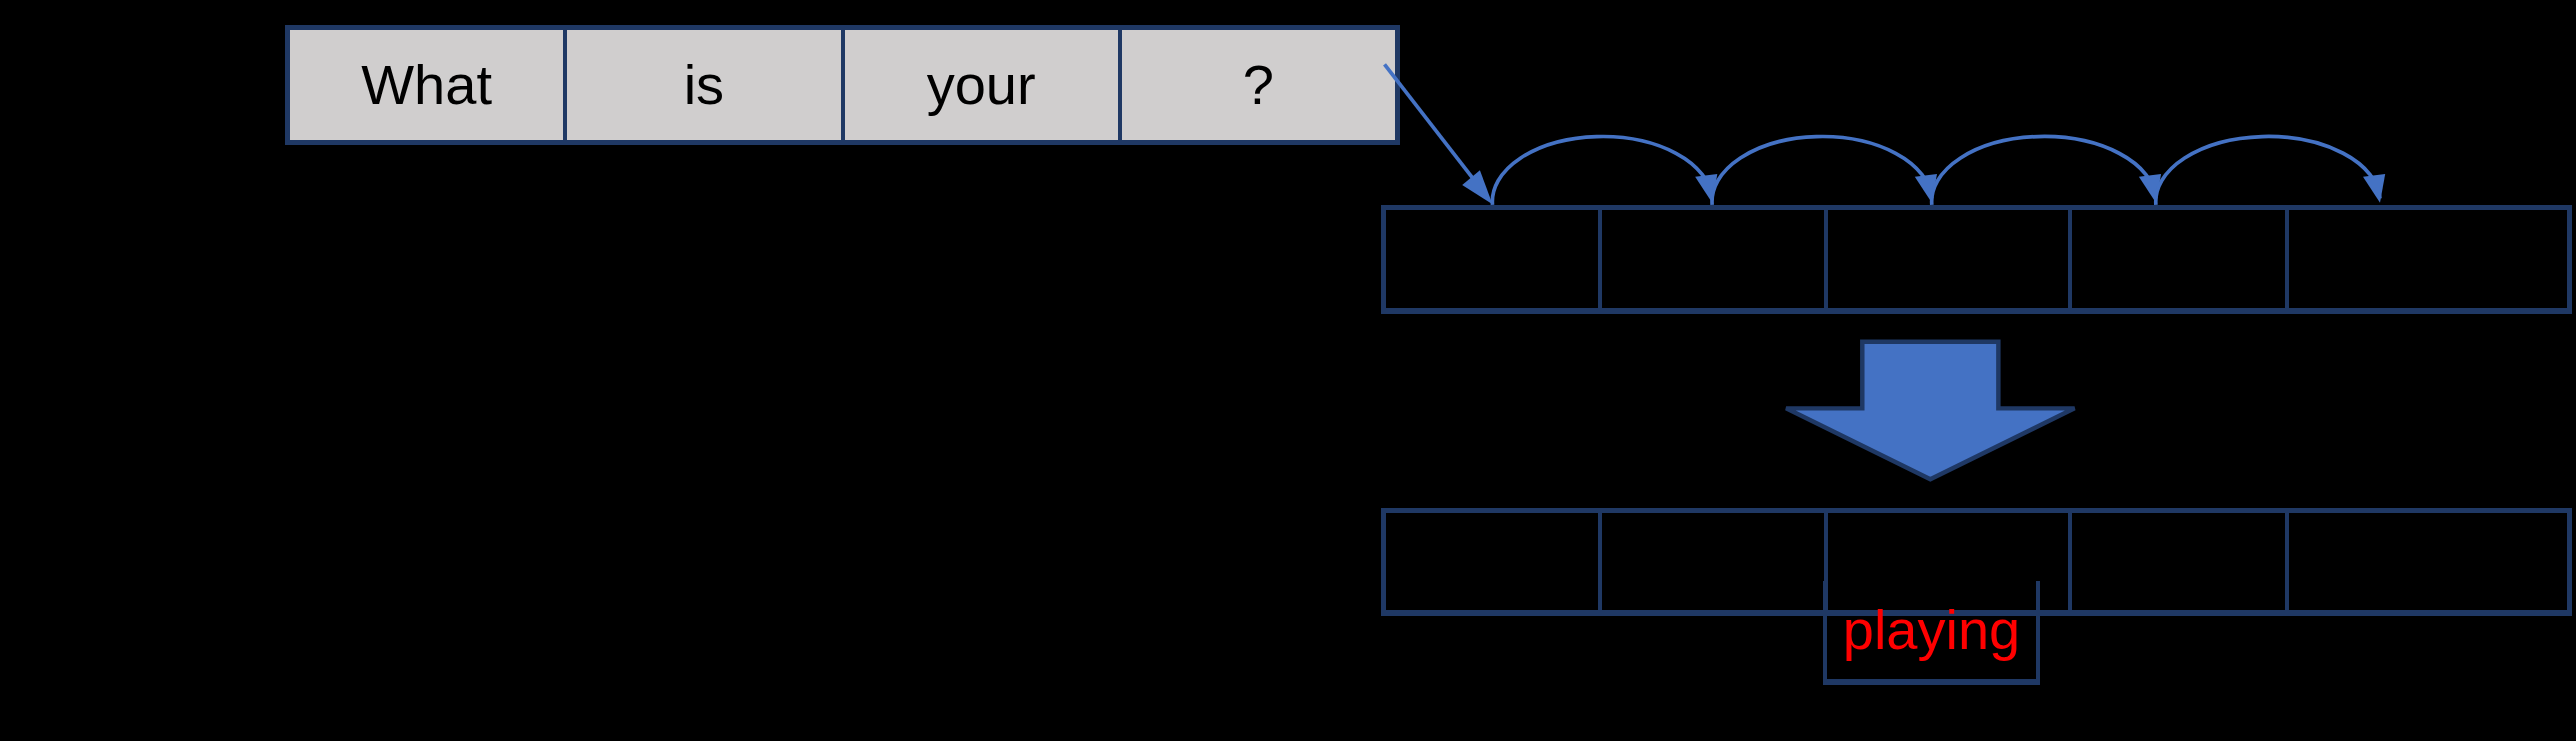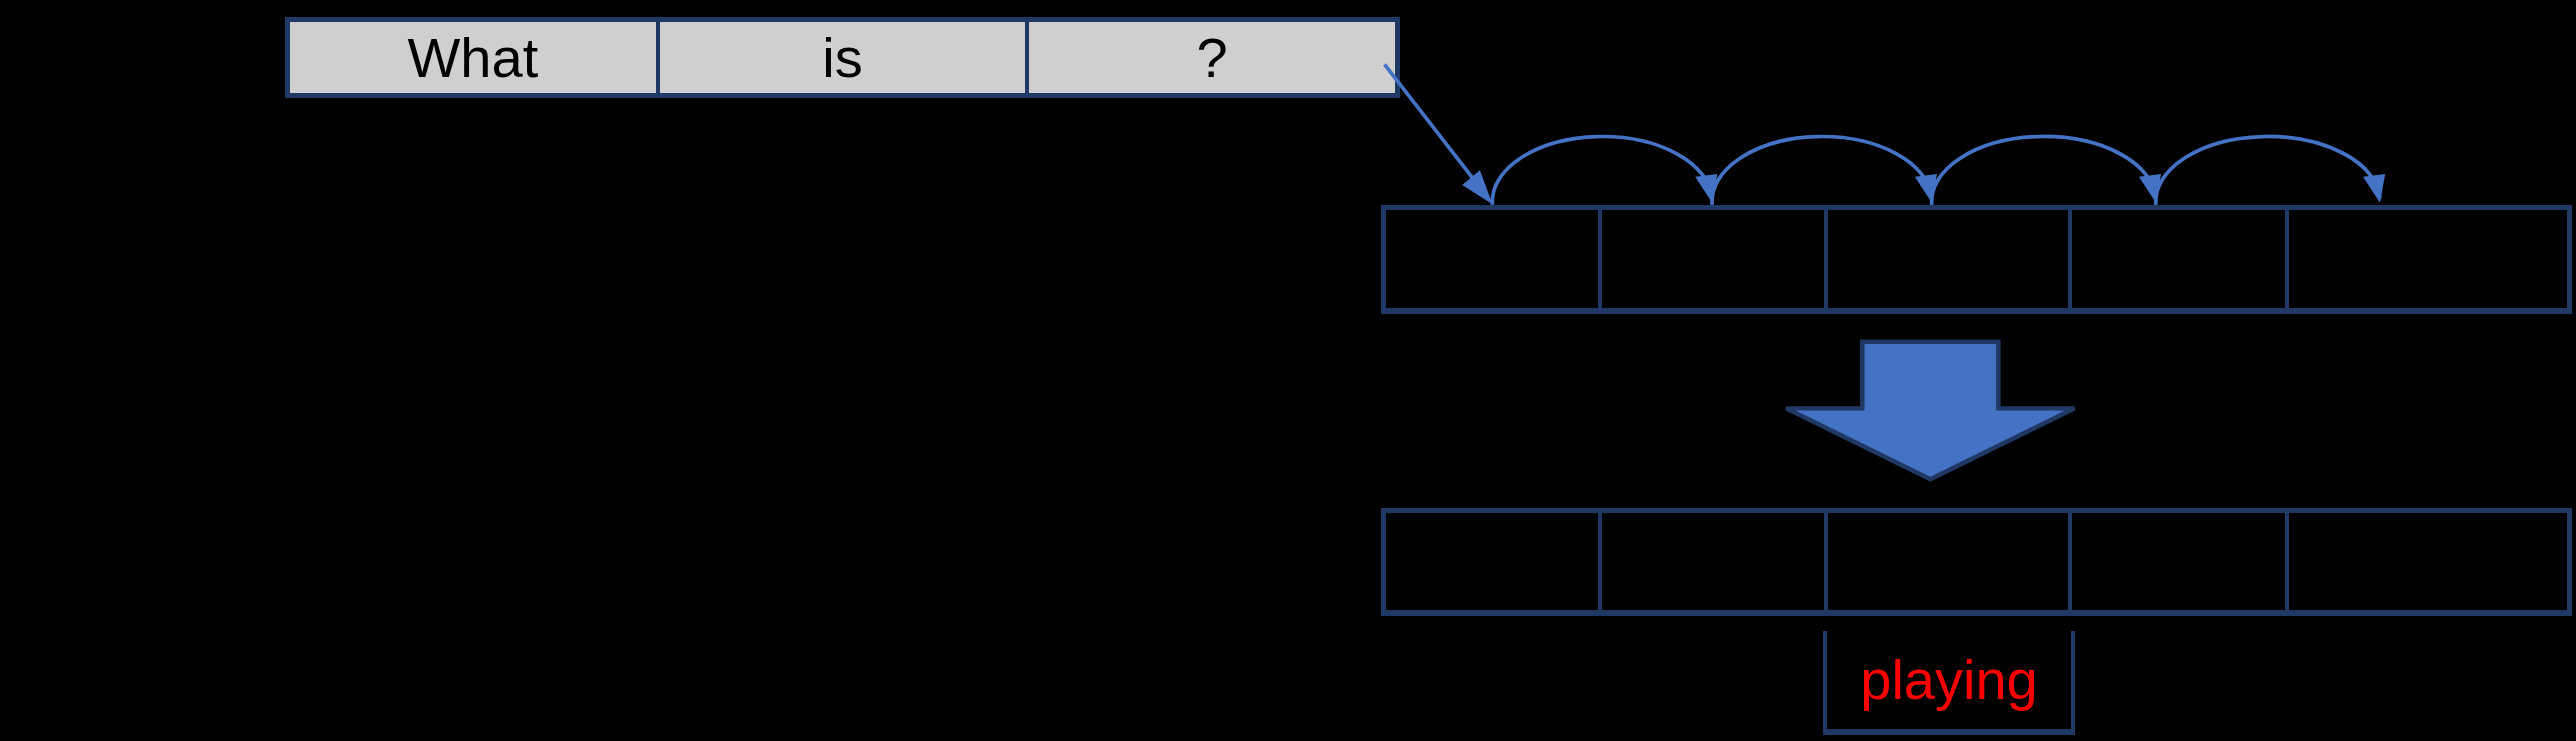--- a/index.html
+++ b/index.html
@@ -5,21 +5,21 @@
   html,body{margin:0;padding:0;background:#000;}
   #canvas{
     position:relative;
     width:2576px;height:742px;
     background:var(--background,#000);
     overflow:hidden;
     font-family:"Liberation Sans", sans-serif;
   }
   
   .word-table{
-    position:absolute;left:285px;top:17px;width:1115px;height:81px;
+    position:absolute;left:285px;top:25px;width:1115px;height:120px;
     display:flex;
     border:5.2px solid var(--border-navy,#1F3864);
     box-sizing:border-box;
     z-index:1;
   }
   .wcell{
     flex:1;
     background:var(--cell-fill,#D0CECE);
     border-right:4.4px solid var(--border-navy,#1F3864);
     display:flex;align-items:center;justify-content:center;
@@ -39,21 +39,21 @@
   .row-tokens{top:205px;height:109px;}
   .row-output{top:508px;height:108px;}
   .ecell{
     height:100%;
     border-right:4.4px solid var(--border-navy,#1F3864);
     box-sizing:border-box;
   }
   .ecell:last-child{border-right:none;flex:1;}
   
   .pred-box{
-    position:absolute;left:1823px;top:631px;width:252px;height:104px;
+    position:absolute;left:1823px;top:581px;width:217px;height:104px;
     border:4.4px solid var(--border-navy,#1F3864);
     border-top:none;
     border-bottom-width:6.7px;
     box-sizing:border-box;
     display:flex;align-items:center;justify-content:center;
     font-size:56px;line-height:1;
     color:var(--prediction-text,#FF0000);
     z-index:1;
   }
   
@@ -63,20 +63,21 @@
   }
 </style>
 </head>
 <body>
 
 <div id="canvas">
 
   <div class="word-table">
       <div class="wcell">What</div>
       <div class="wcell">is</div>
+      <div class="wcell">your</div>
       <div class="wcell">?</div>
     </div>
 
   <div class="row row-tokens">
       <div class="ecell" style="width: 216px;"></div>
       <div class="ecell" style="width: 226px;"></div>
       <div class="ecell" style="width: 244px;"></div>
       <div class="ecell" style="width: 217px;"></div>
       <div class="ecell"></div>
     </div>

